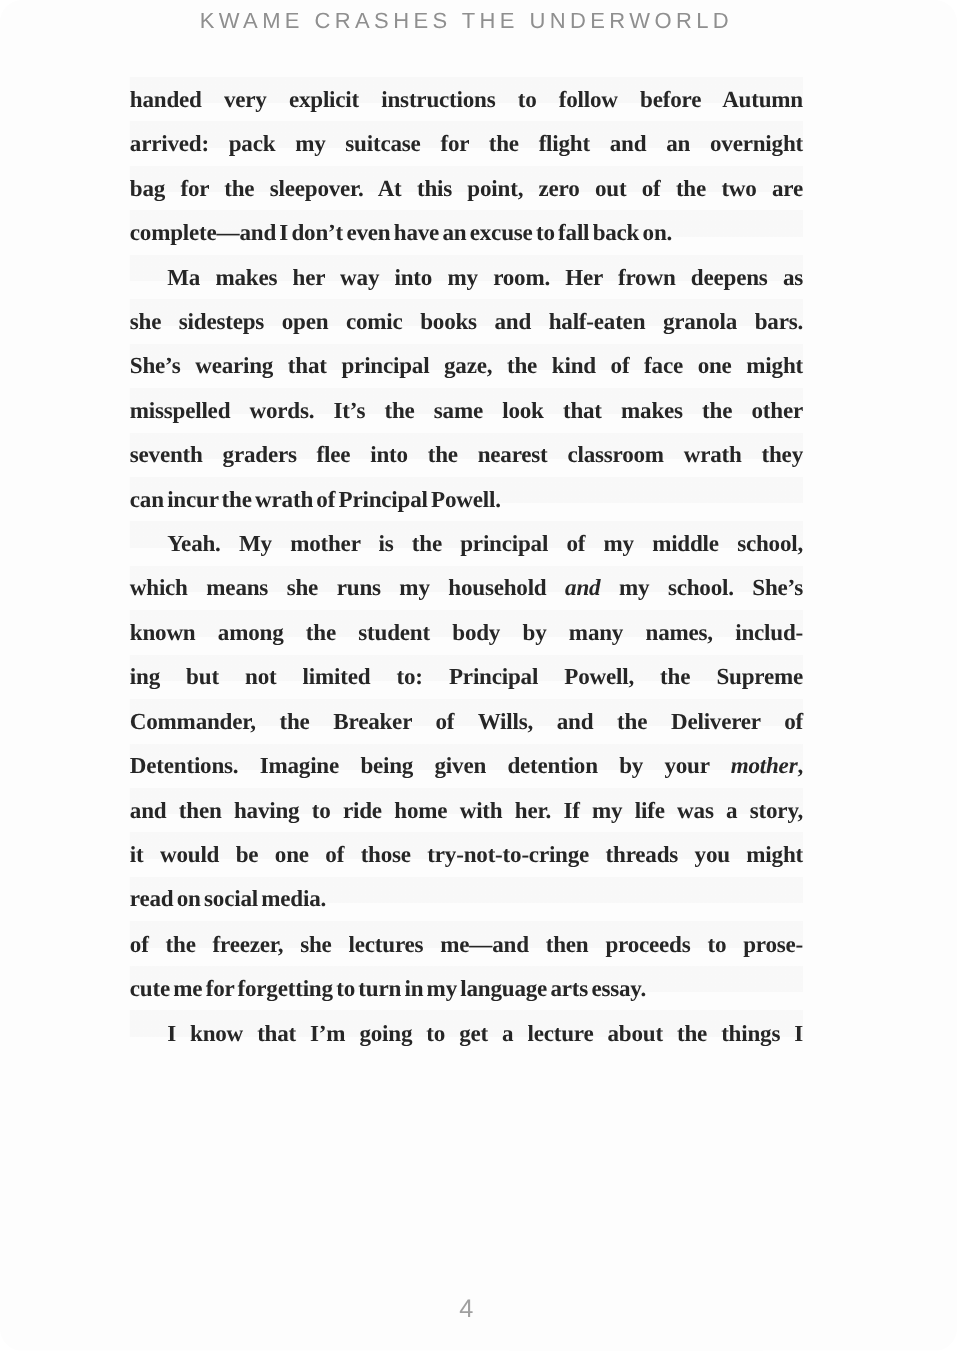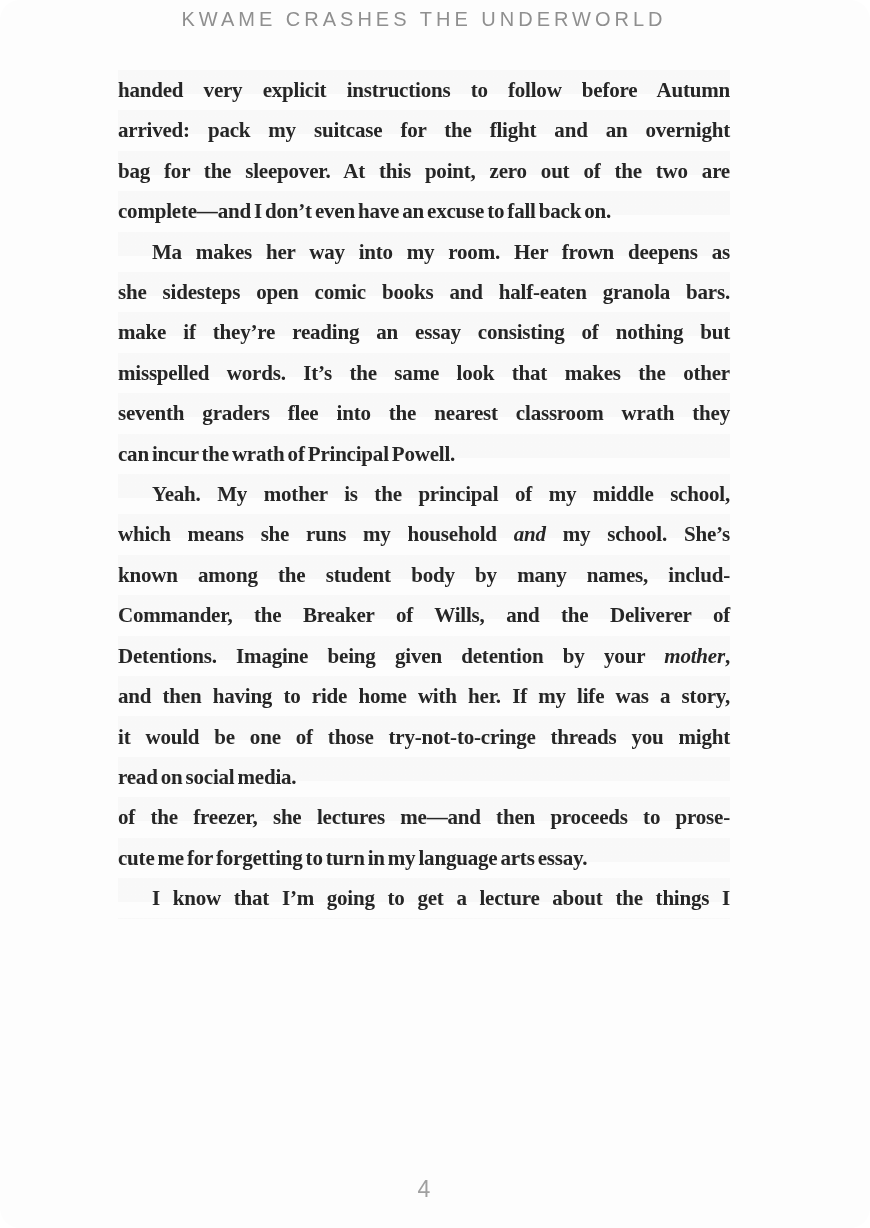--- a/index.html
+++ b/index.html
@@ -87,29 +87,30 @@
   <div class="page-body">
       <div class="paragraph">
         <div class="line">handed very explicit instructions to follow before Autumn</div>
         <div class="line">arrived: pack my suitcase for the flight and an overnight</div>
         <div class="line">bag for the sleepover. At this point, zero out of the two are</div>
         <div class="line end">complete—and I don’t even have an excuse to fall back on.</div>
       </div>
       <div class="paragraph">
         <div class="line indent">Ma makes her way into my room. Her frown deepens as</div>
         <div class="line">she sidesteps open comic books and half-eaten granola bars.</div>
-        <div class="line">make if they’re reading an essay consisting of nothing but</div>
+        <div class="line">She’s wearing that principal gaze, the kind of face one might</div>
         <div class="line">misspelled words. It’s the same look that makes the other</div>
         <div class="line">seventh graders flee into the nearest classroom wrath they</div>
         <div class="line end">can incur the wrath of Principal Powell.</div>
       </div>
       <div class="paragraph">
         <div class="line indent">Yeah. My mother is the principal of my middle school,</div>
         <div class="line">which means she runs my household <i>and</i> my school. She’s</div>
         <div class="line">known among the student body by many names, includ-</div>
+        <div class="line">ing but not limited to: Principal Powell, the Supreme</div>
         <div class="line">Commander, the Breaker of Wills, and the Deliverer of</div>
         <div class="line">Detentions. Imagine being given detention by your <i>mother</i>,</div>
         <div class="line">and then having to ride home with her. If my life was a story,</div>
         <div class="line">it would be one of those try-not-to-cringe threads you might</div>
         <div class="line end">read on social media.</div>
       </div>
       <div class="paragraph">
         <div class="line">of the freezer, she lectures me—and then proceeds to prose-</div>
         <div class="line end">cute me for forgetting to turn in my language arts essay.</div>
       </div>

